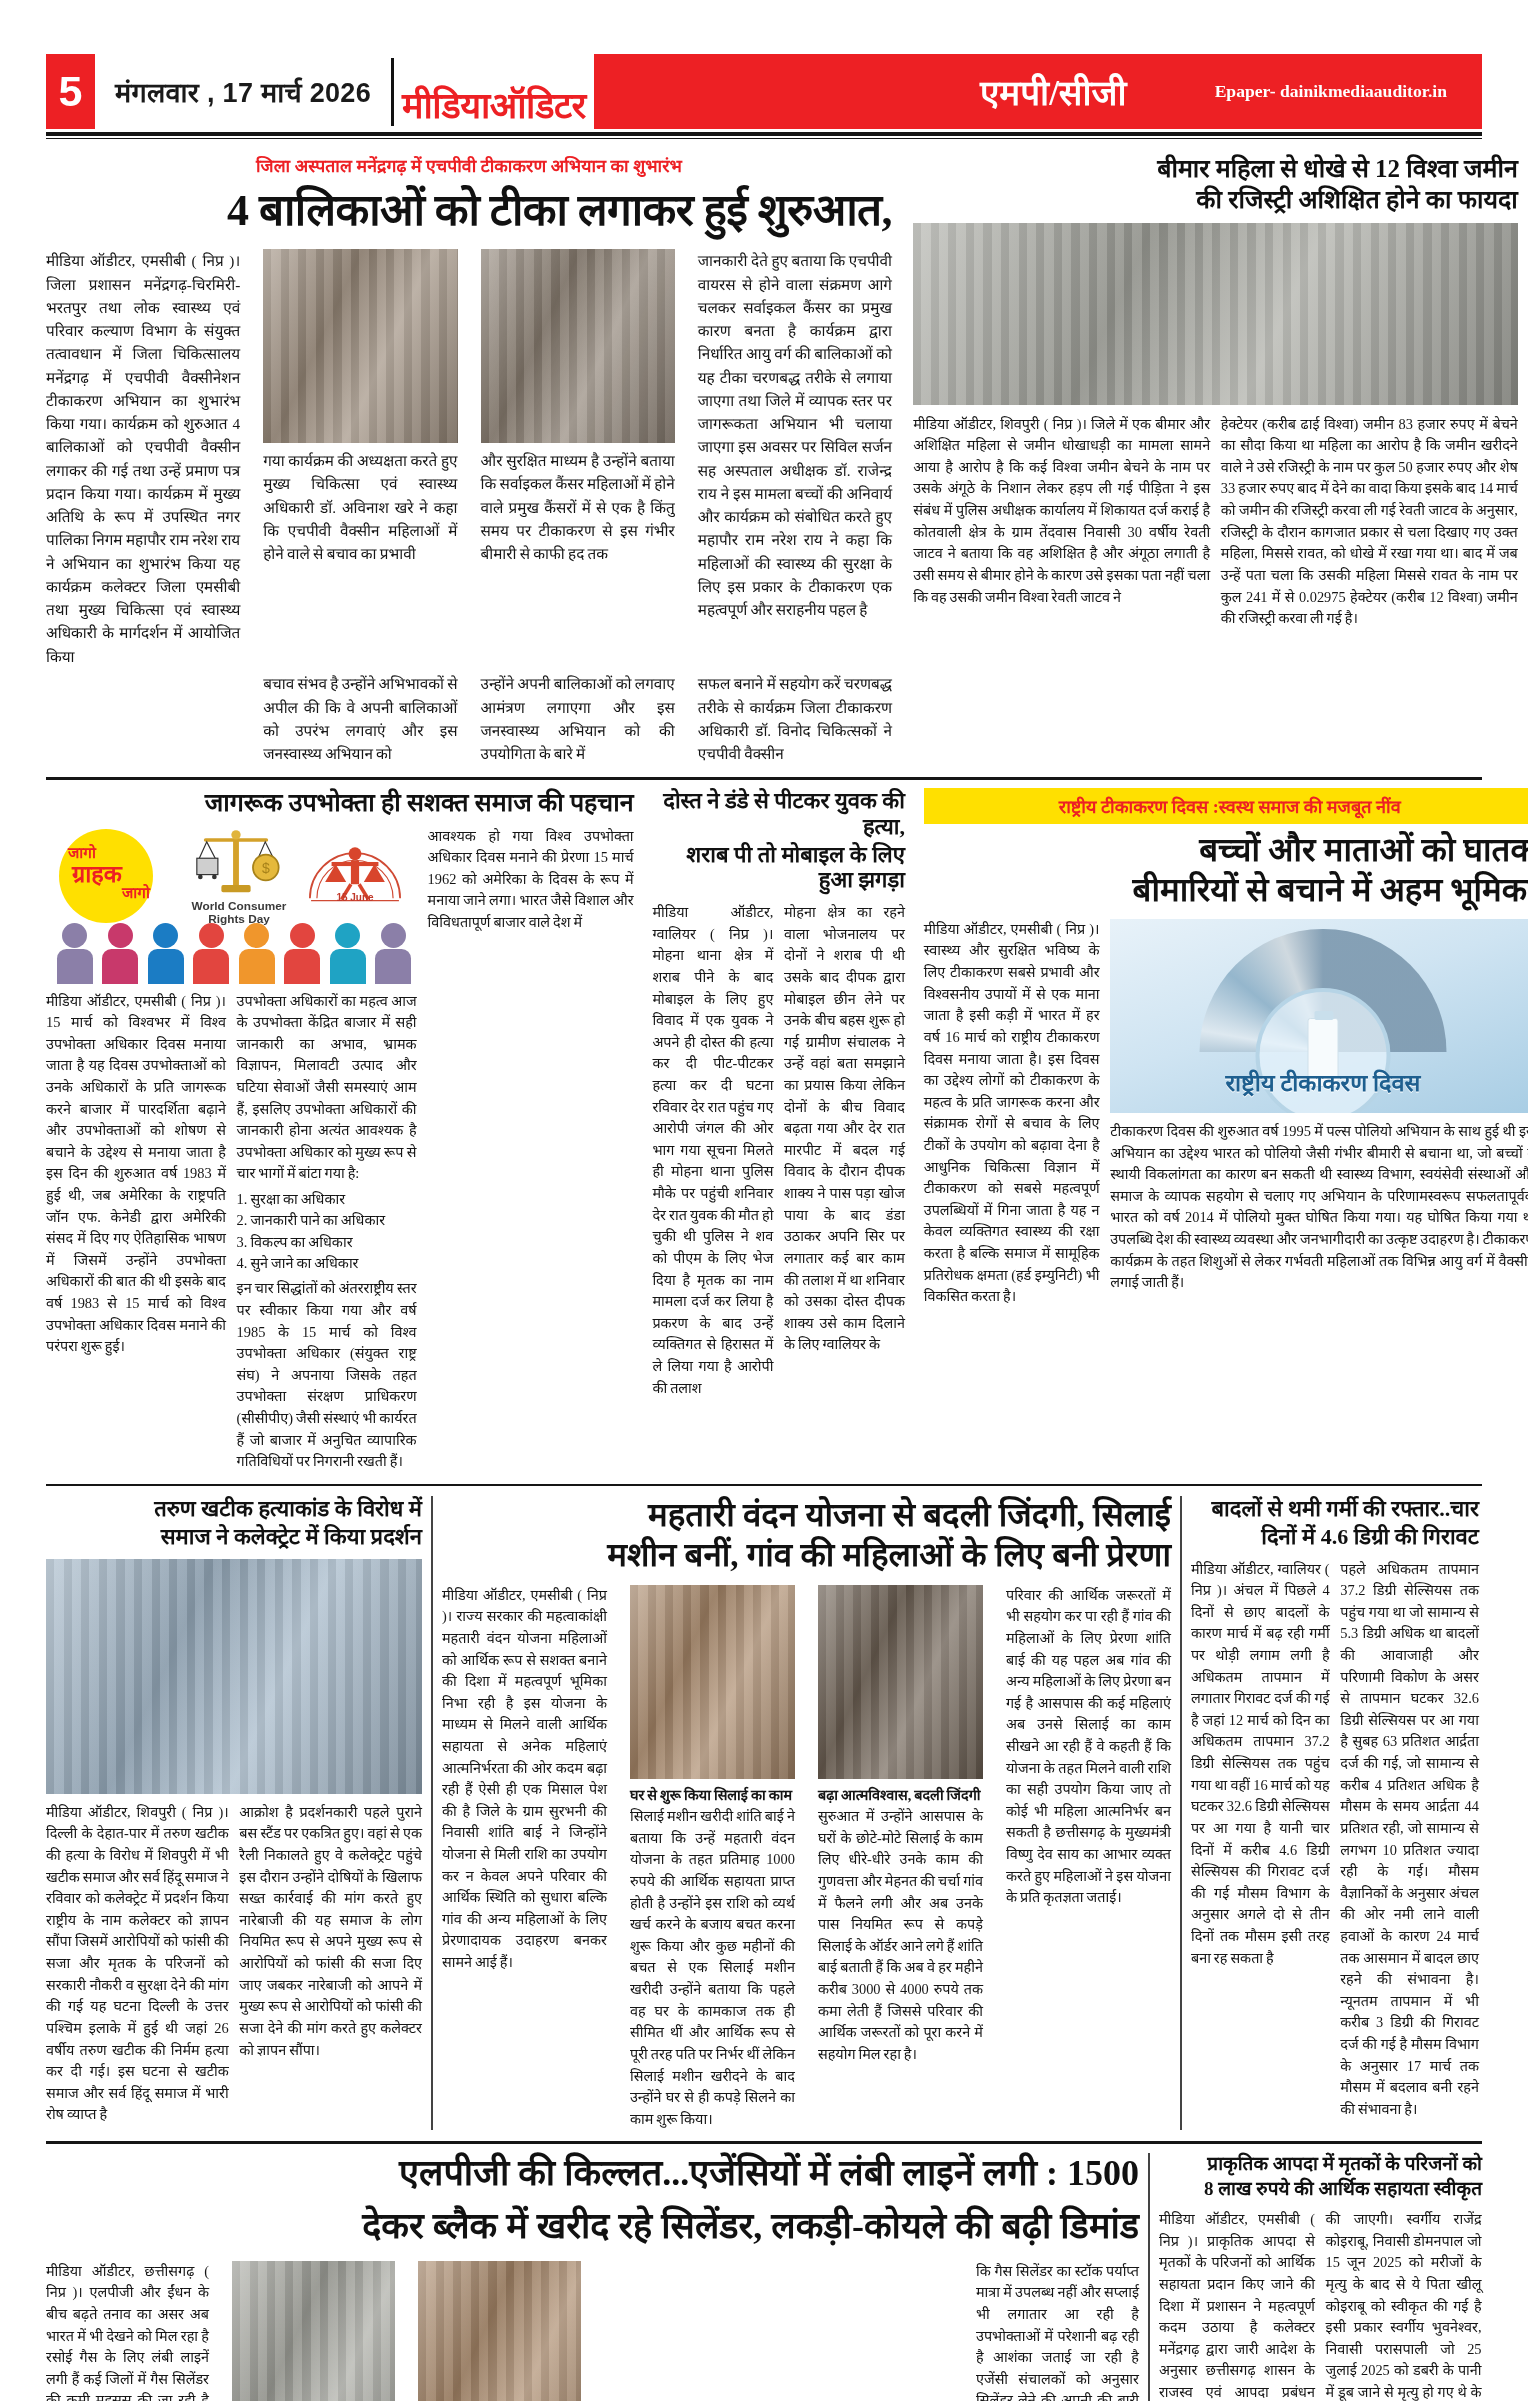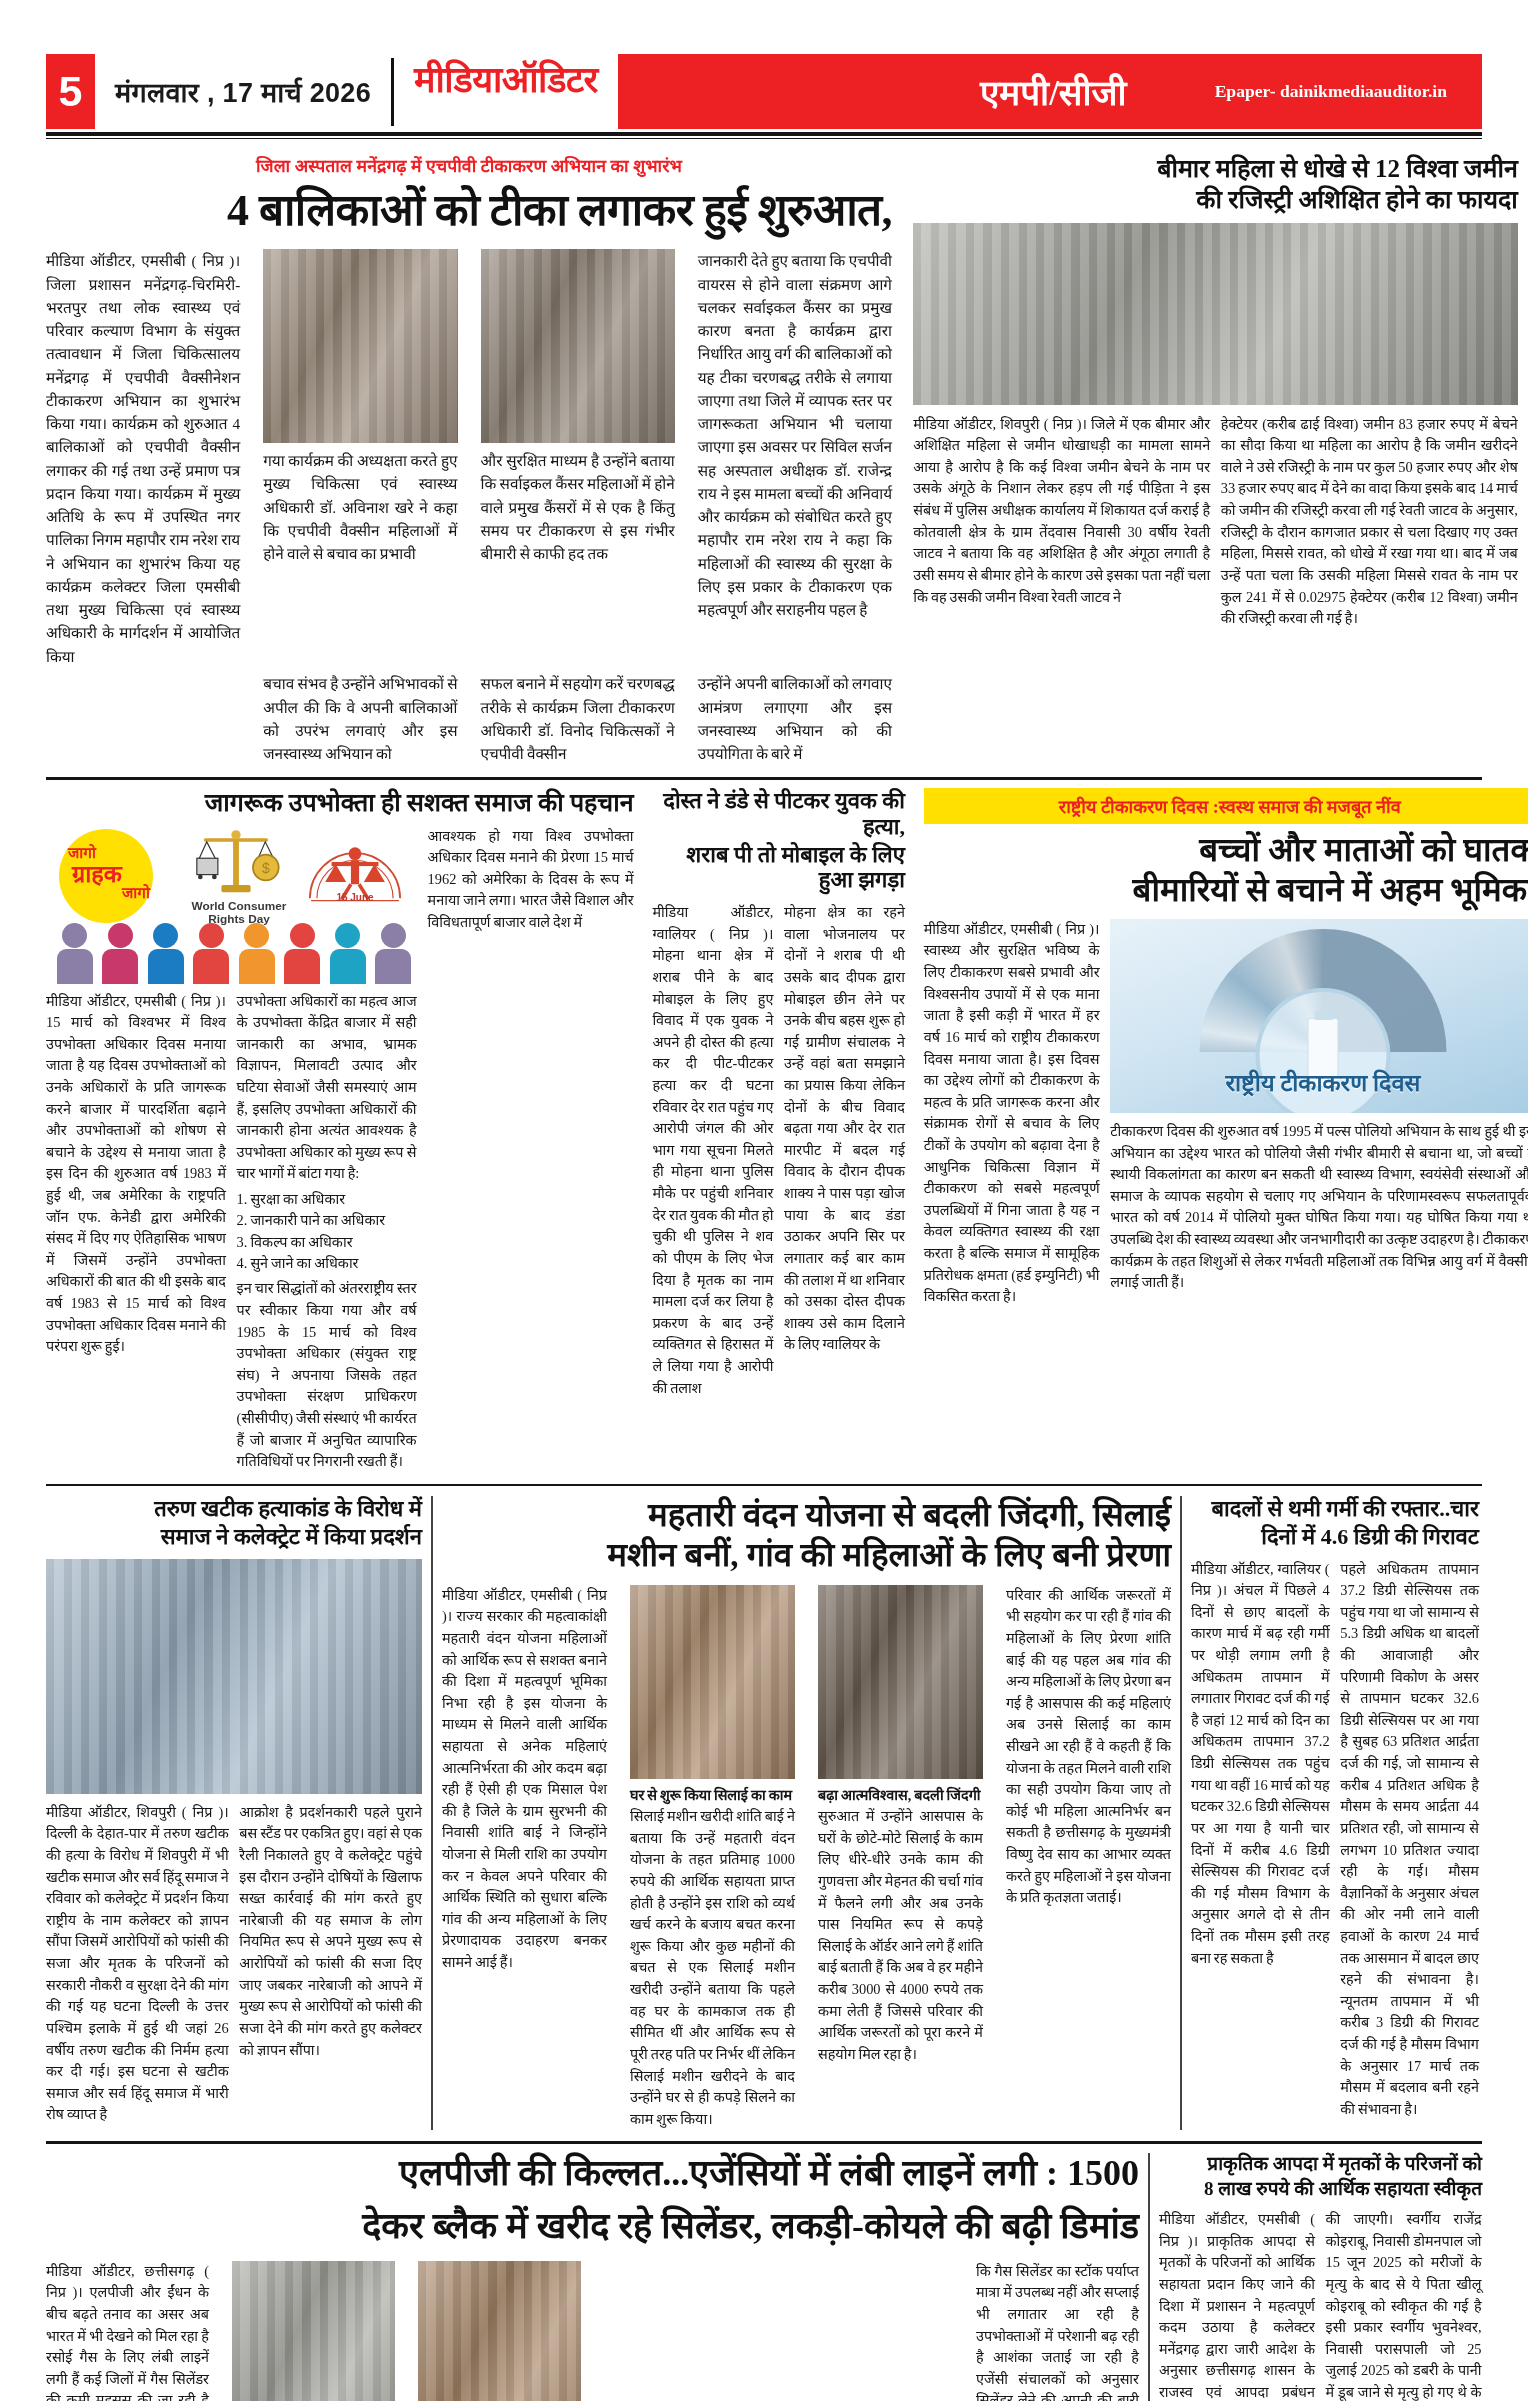--- a/index.html
+++ b/index.html
@@ -21,21 +21,21 @@
     font-family:"Liberation Sans", sans-serif;
     font-size:43px; font-weight:bold; line-height:1;
   }
   .mdate {
     display:flex; align-items:center; padding:0 20px;
     font-size:27px; font-weight:bold; letter-spacing:0.3px;
     font-family:"Liberation Sans", sans-serif;
     color:#1a1a1a; white-space:nowrap;
   }
   .vsep { width:2.9px; background:#111; margin:3.5px 0; }
-  .brandwrap { display:flex; align-items:flex-start; padding:0 20px; }
+  .brandwrap { display:flex; align-items:flex-end; padding:0 8px; }
   .brand {
     color:#ed2024; font-size:36px; font-weight:bold;
     font-family:"Liberation Serif", serif; letter-spacing:-0.6px; white-space:nowrap;
   }
   .redbar {
     flex:1; background:#ed2024; display:flex; align-items:center;
     justify-content:space-between; padding:0 35px 0 0; margin-left:0;
   }
   .edition {
     color:#fff; font-size:35px; font-weight:bold; white-space:nowrap;
@@ -168,24 +168,24 @@
         <div style="width:203px;">
           <div class="body-col">जानकारी देते हुए बताया कि एचपीवी वायरस से होने वाला संक्रमण आगे चलकर सर्वाइकल कैंसर का प्रमुख कारण बनता है कार्यक्रम द्वारा निर्धारित आयु वर्ग की बालिकाओं को यह टीका चरणबद्ध तरीके से लगाया जाएगा तथा जिले में व्यापक स्तर पर जागरूकता अभियान भी चलाया जाएगा इस अवसर पर सिविल सर्जन सह अस्पताल अधीक्षक डॉ. राजेन्द्र राय ने इस मामला बच्चों की अनिवार्य और कार्यक्रम को संबोधित करते हुए महापौर राम नरेश राय ने कहा कि महिलाओं की स्वास्थ्य की सुरक्षा के लिए इस प्रकार के टीकाकरण एक महत्वपूर्ण और सराहनीय पहल है</div>
         </div>
       </div>
       <div class="cols4" style="margin-top:4.7px;">
         <div style="width:203px;"></div>
         <div style="width:203px;">
             <div class="body-col">बचाव संभव है उन्होंने अभिभावकों से अपील की कि वे अपनी बालिकाओं को उपरंभ लगवाएं और इस जनस्वास्थ्य अभियान को</div>
           </div>
         <div style="width:203px;">
+            <div class="body-col">उन्होंने अपनी बालिकाओं को लगवाए आमंत्रण लगाएगा और इस जनस्वास्थ्य अभियान को की उपयोगिता के बारे में</div>
+          </div>
+        <div style="width:203px;">
             <div class="body-col">सफल बनाने में सहयोग करें चरणबद्ध तरीके से कार्यक्रम जिला टीकाकरण अधिकारी डॉ. विनोद चिकित्सकों ने एचपीवी वैक्सीन</div>
-          </div>
-        <div style="width:203px;">
-            <div class="body-col">उन्होंने अपनी बालिकाओं को लगवाए आमंत्रण लगाएगा और इस जनस्वास्थ्य अभियान को की उपयोगिता के बारे में</div>
           </div>
       </div>
     </div>
 
     <div class="divv"></div>
 
     <div class="right">
       <div class="hl hl-md" style="margin-top:9.4px;">बीमार महिला से धोखे से 12 विश्वा जमीन</div>
       <div class="hl hl-md" style="margin-top:1.8px;">की रजिस्ट्री  अशिक्षित होने का फायदा</div>
       <div class="photo p-street" style="height:182px; margin-top:9.4px;"></div>

